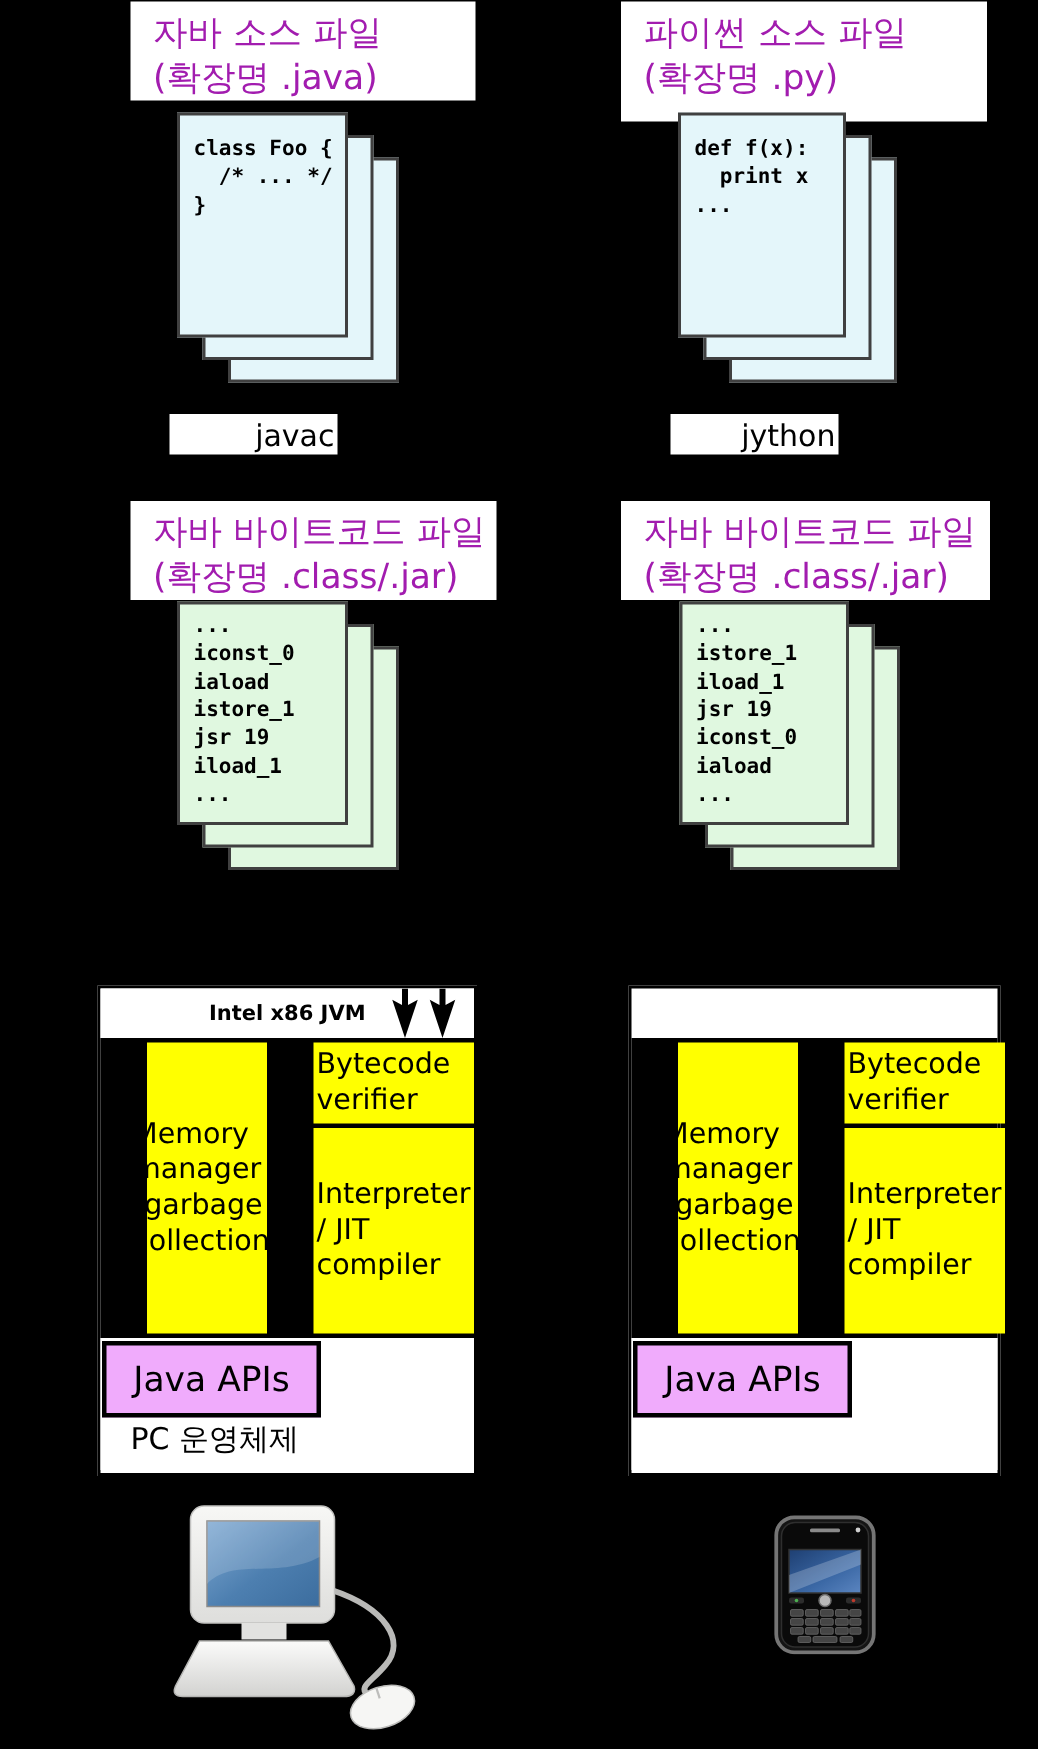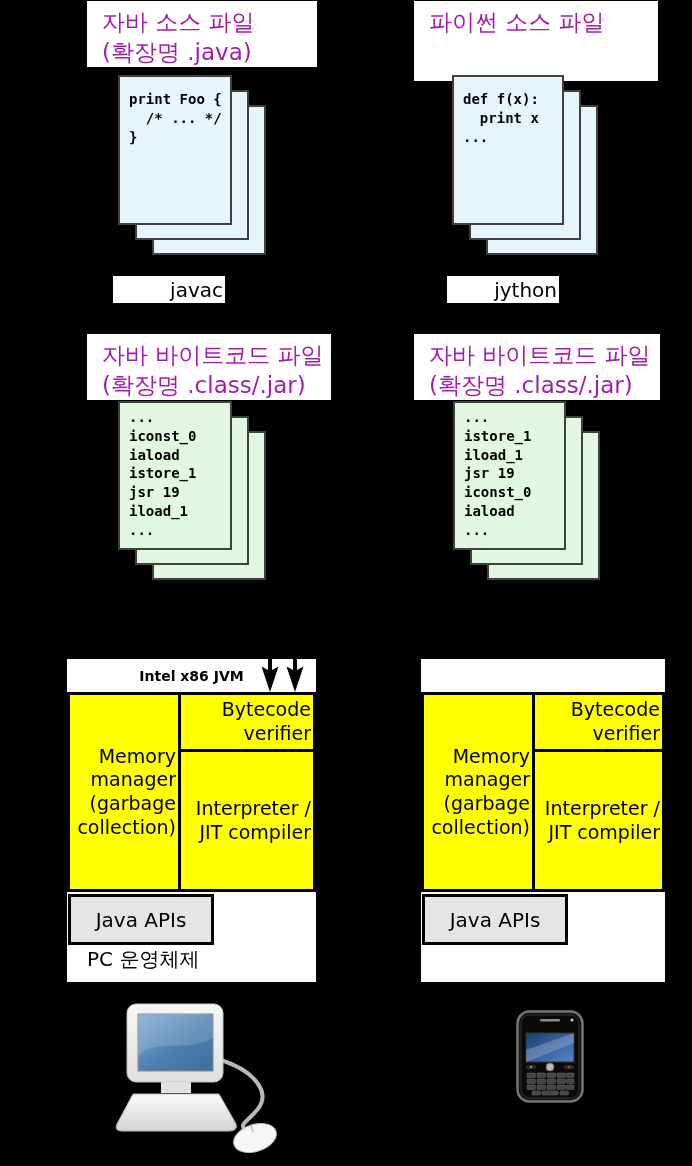--- a/index.html
+++ b/index.html
@@ -18,42 +18,42 @@
   .compiler-label{background:#fff;display:flex;justify-content:flex-end;align-items:center;
                   font-size:20px;padding-right:2px;overflow:visible;}
 
   .jvm{background:var(--panel_bg,#fff);border:2px solid #000;}
   .jvm-title{height:33px;display:flex;align-items:center;justify-content:center;
              font-weight:bold;font-size:14px;position:relative;background:#fff;}
   .jvm-grid{position:absolute;left:0;right:0;top:33px;height:200px;background:#000;
             display:grid;grid-template-columns:108px 1fr;grid-template-rows:54px 1fr;
             gap:3px;padding:3px;box-sizing:border-box;}
   .cell{background:var(--jvm_yellow,#ffff00);display:flex;align-items:center;justify-content:center;
-        text-align:right;font-size:19px;line-height:1.25;padding:2px;}
+        text-align:left;font-size:19px;line-height:1.25;padding:2px;margin-left:28px;}
   .cell.mm{grid-row:1 / span 2;}
   .jvm-footer{position:absolute;left:0;right:0;top:233px;height:88px;background:#fff;}
   .java-apis{position:absolute;left:1px;top:2px;width:140px;height:45px;border:3px solid #000;
-             display:flex;align-items:center;justify-content:center;font-size:20px;background:#e5e5e5;}
+             display:flex;align-items:center;justify-content:center;font-size:23px;background:#f0abfc;}
   .os-label{position:absolute;left:20px;top:54px;font-size:20px;}
   .arrows{position:absolute;top:0;}
 </style>
 </head>
 <body>
 
 <div class="stage">
 
   <div class="abs title-box" style="left:87px;top:1px;width:230px;height:66px;">
     <div>자바 소스 파일</div>
     <div>(확장명 .java)</div>
   </div>
 
   <div class="abs doc" style="left:152px;top:105px;width:114px;height:150px;"></div>
   <div class="abs doc" style="left:135px;top:90px;width:114px;height:150px;"></div>
   <div class="abs doc" style="left:118px;top:75px;width:114px;height:150px;">
-    <pre class="code">print Foo {
+    <pre class="code">class Foo {
   /* ... */
 }</pre>
   </div>
 
   <div class="abs compiler-label" style="left:113px;top:276px;width:112px;height:27px;">
     <span>javac</span>
   </div>
 
   <div class="abs title-box" style="left:87px;top:334px;width:244px;height:66px;">
     <div>자바 바이트코드 파일</div>
@@ -114,20 +114,21 @@
     <rect x="56" y="84" width="30" height="11" fill="#e2e2e0"></rect>
     <path d="M28,96 L114,96 L131,126 Q133,133 124,133 L17,133 Q9,133 12,126 Z" fill="url(#kb)" stroke="#b5b5b3"></path>
     <g transform="rotate(-18 150 140)">
       <ellipse cx="150" cy="140" rx="22" ry="13.5" fill="#f6f6f4" stroke="#bdbdbb"></ellipse>
       <line x1="150" y1="127" x2="150" y2="134" stroke="#bdbdbb" stroke-width="1.5"></line>
     </g>
   </svg>
 
   <div class="abs title-box" style="left:414px;top:1px;width:244px;height:80px;">
     <div>파이썬 소스 파일</div>
+    <div>(확장명 .py)</div>
   </div>
 
   <div class="abs doc" style="left:486px;top:105px;width:112px;height:150px;"></div>
   <div class="abs doc" style="left:469px;top:90px;width:112px;height:150px;"></div>
   <div class="abs doc" style="left:452px;top:75px;width:112px;height:150px;">
     <pre class="code">def f(x):
   print x
 ...</pre>
   </div>
 

